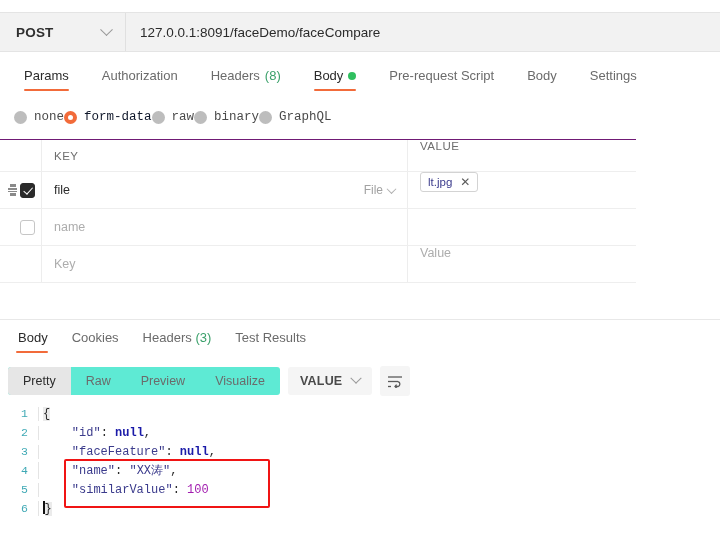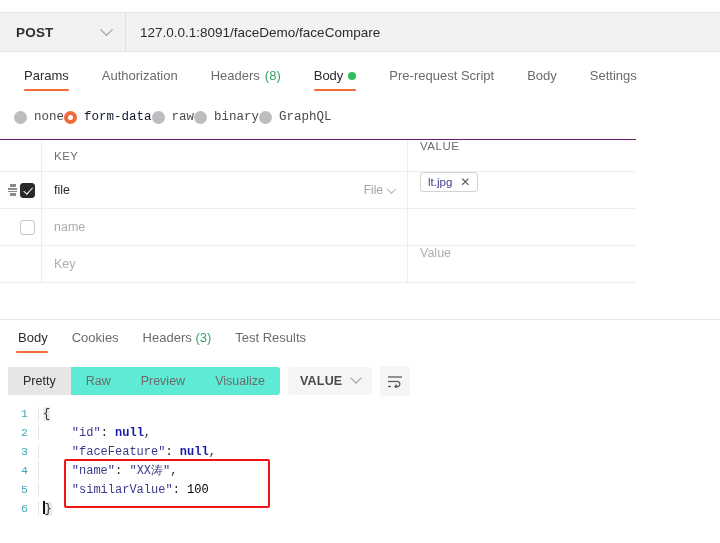--- a/index.html
+++ b/index.html
@@ -159,21 +159,21 @@
   .code-line { display: flex; height: 19px; align-items: center; }
   .ln {
     width: 38px; flex: none; text-align: right; padding-right: 10px;
     color: #3fa9b5; font-size: 11.5px;
   }
   .code-text { position: relative; padding-left: 4px; white-space: pre; color: #2b2b2b;
                border-left: 1px solid #e4e4e4; }
   .t-key { color: #3b3b8c; }
   .t-null { color: #1a1aa8; font-weight: bold; }
   .t-str { color: #3b3b8c; }
-  .t-num { color: #000000; }
+  .t-num { color: #a21caf; }
   .t-brace { color: #2b2b2b; background: #ebebeb; }
   .cursor-bar { display: inline-block; width: 1.5px; height: 13px; background: #111; vertical-align: -2px; }
 
   .redbox {
     position: absolute; left: 64px; top: 459px; width: 206px; height: 49px;
     border: 2.5px solid #f01414; border-radius: 2px; pointer-events: none;
   }
 
   .watermark {
     position: absolute; right: 14px; top: 518px;

